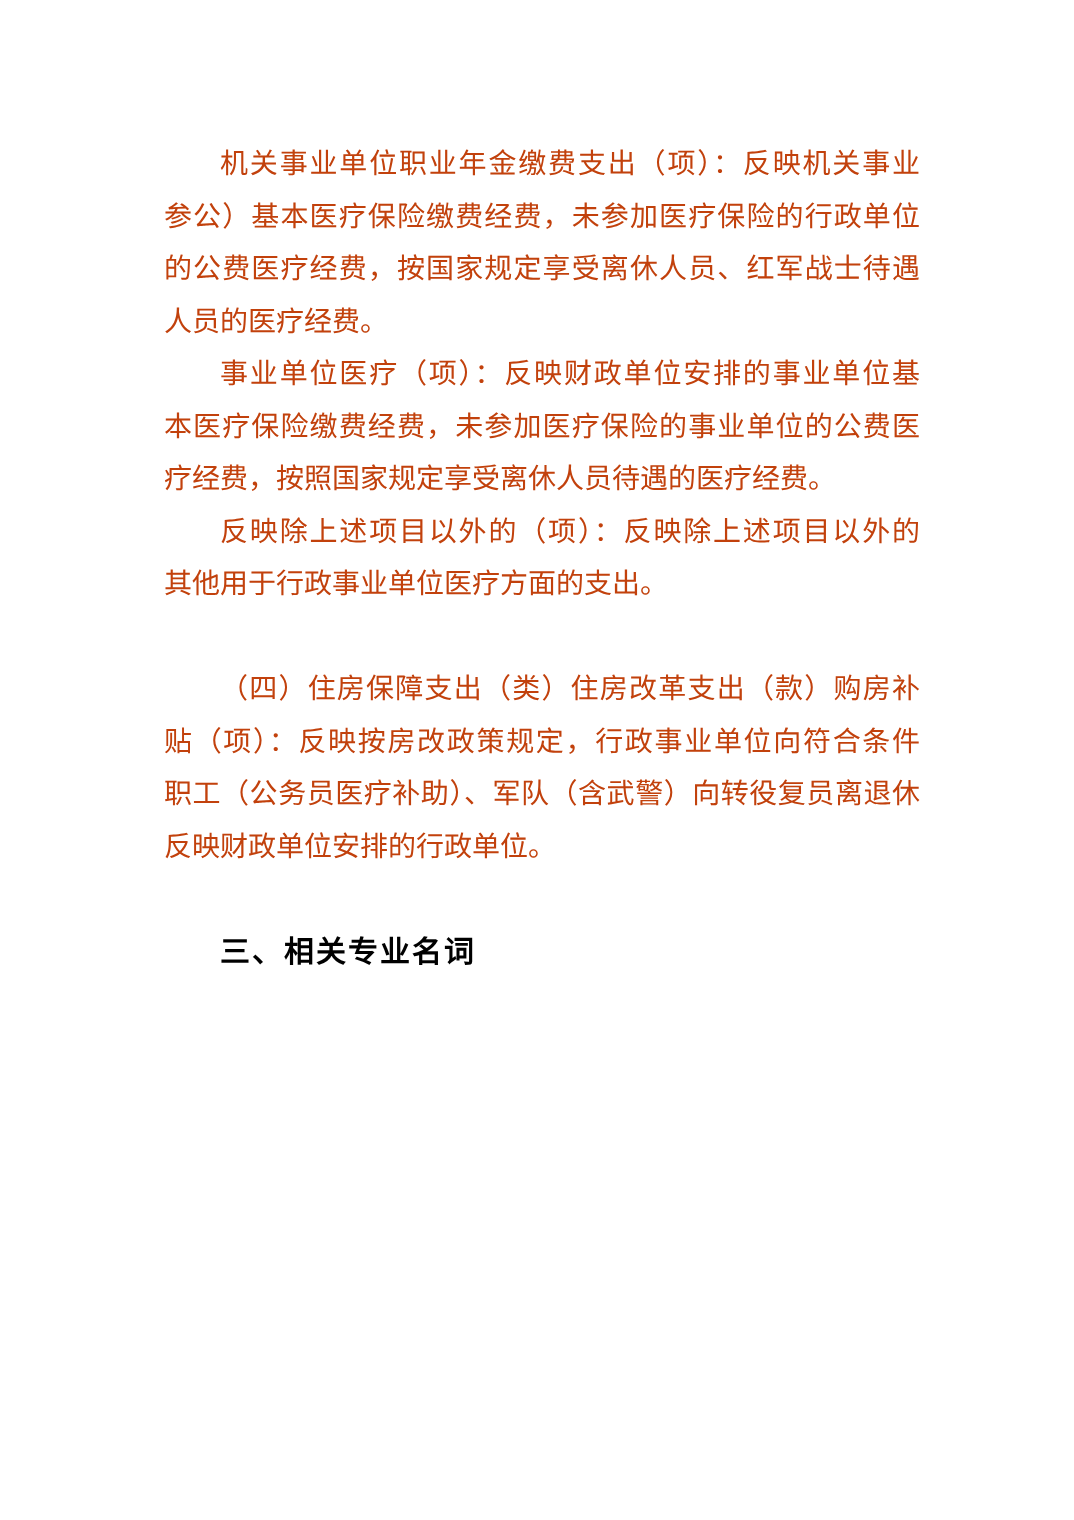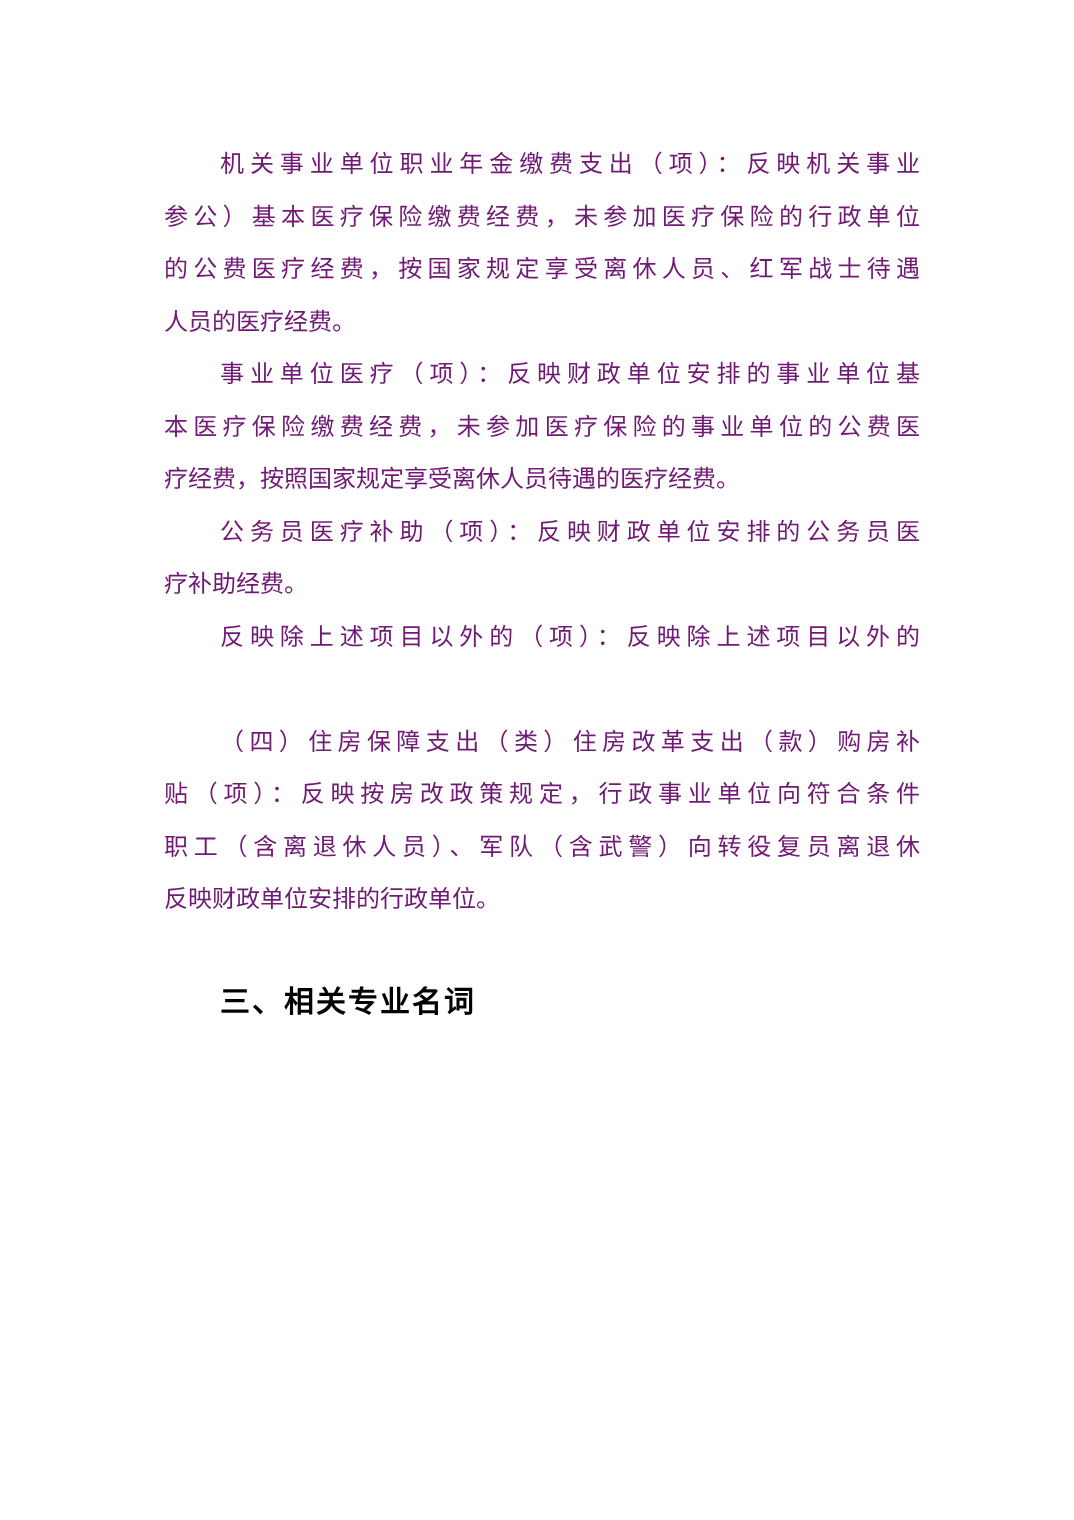--- a/index.html
+++ b/index.html
@@ -20,39 +20,39 @@
     position: absolute;
     left: 164px;
     top: 138px;
     width: 756px;
   }
   .paragraph {
     margin: 0;
     padding: 0;
   }
   .line {
-    font-size: 24px;
+    font-size: 28px;
     line-height: 52.5px;
     height: 52.5px;
     text-align: justify;
     text-align-last: left;
     letter-spacing: 0;
-    color: #701a75;
+    color: #c2410c;
   }
   .line.fill {
     text-align-last: justify;
   }
   .line.first {
     text-indent: 56px;
   }
   .gap {
     height: 52.5px;
   }
   .paragraph.heading .line {
-    font-family: Liberation Mono, monospace;
+    font-family: Liberation Sans, sans-serif;
     font-weight: 700;
     font-size: 30px;
     color: #000000;
     letter-spacing: 2px;
     text-align-last: left;
   }
 </style>
 </head>
 <body>
 
@@ -65,31 +65,28 @@
         <div class="line fill">参公）基本医疗保险缴费经费，未参加医疗保险的行政单位</div>
         <div class="line fill">的公费医疗经费，按国家规定享受离休人员、红军战士待遇</div>
         <div class="line">人员的医疗经费。</div>
       </div>
       <div class="paragraph">
         <div class="line first fill">事业单位医疗（项）：反映财政单位安排的事业单位基</div>
         <div class="line fill">本医疗保险缴费经费，未参加医疗保险的事业单位的公费医</div>
         <div class="line">疗经费，按照国家规定享受离休人员待遇的医疗经费。</div>
       </div>
       <div class="paragraph">
-        <div class="line first fill">公务员医疗补助（项）：反映财政单位安排的公务员医</div>
-        <div class="line">疗补助经费。</div>
-      </div>
-      <div class="paragraph">
         <div class="line first fill">反映除上述项目以外的（项）：反映除上述项目以外的</div>
+        <div class="line">其他用于行政事业单位医疗方面的支出。</div>
       </div>
       <div class="gap"></div>
       <div class="paragraph">
         <div class="line first fill">（四）住房保障支出（类）住房改革支出（款）购房补</div>
         <div class="line fill">贴（项）：反映按房改政策规定，行政事业单位向符合条件</div>
-        <div class="line fill">职工（含离退休人员）、军队（含武警）向转役复员离退休</div>
+        <div class="line fill">职工（公务员医疗补助）、军队（含武警）向转役复员离退休</div>
         <div class="line">反映财政单位安排的行政单位。</div>
       </div>
       <div class="gap"></div>
       <div class="paragraph heading">
         <div class="line first">三、相关专业名词</div>
       </div>
     </div>
 </div>
 
 </body></html>

